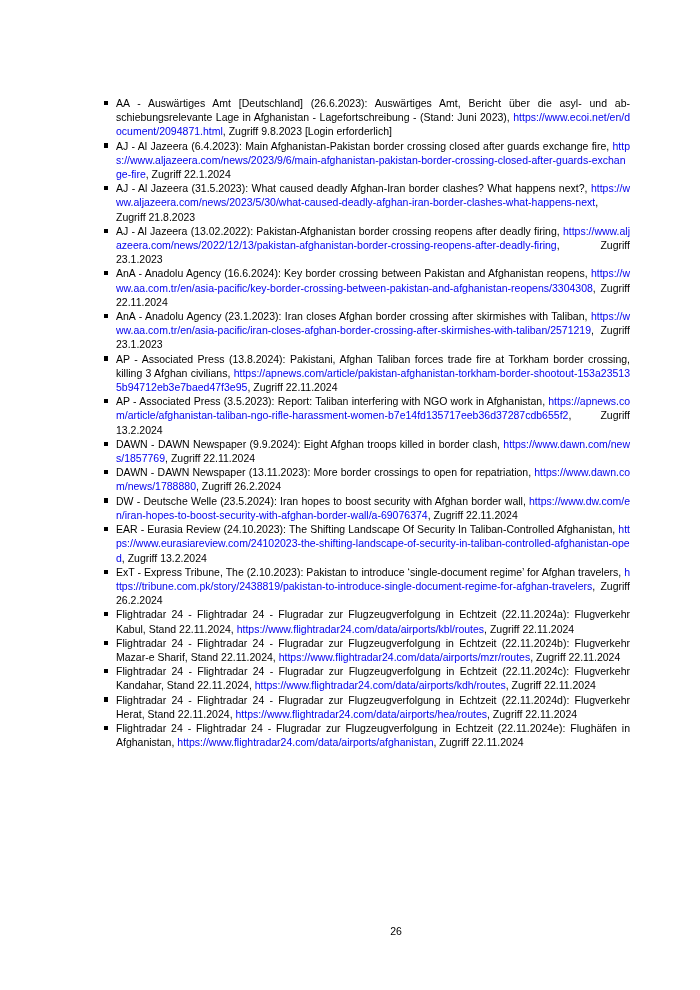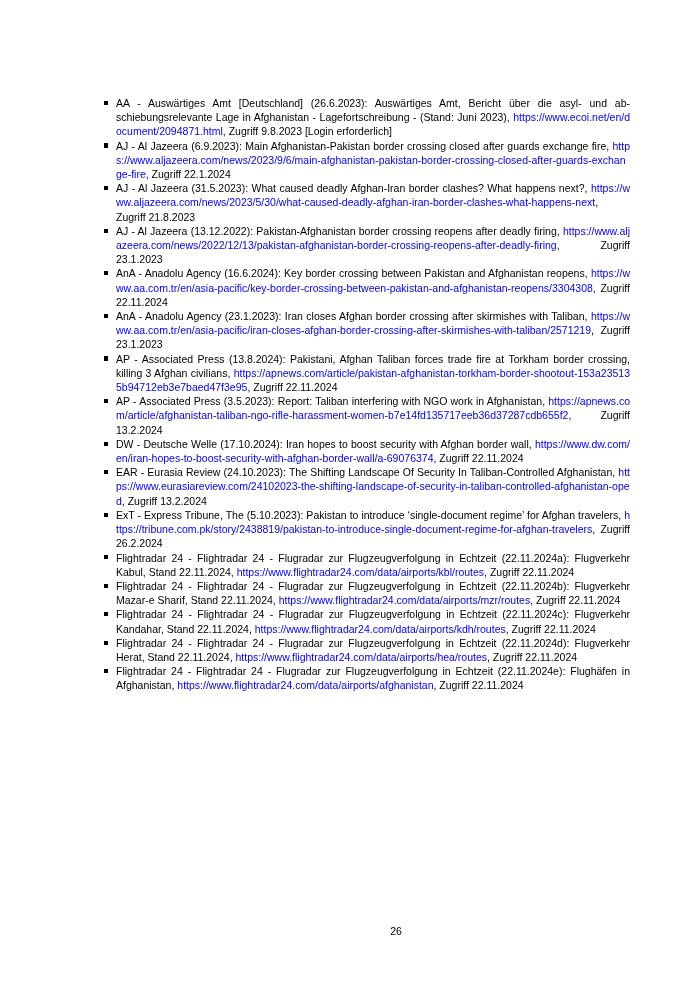--- a/index.html
+++ b/index.html
@@ -52,30 +52,32 @@
     color: var(--text, #000000);
     padding-left: 46px;
   }
 </style>
 </head>
 <body>
 
 <div class="page" style="--bg: #ffffff; --text: #000000; --link: #0000EE;">
   <ul class="bib-list" id="bib-list">
       <li><span class="bullet"></span><span class="txt">AA - Auswärtiges Amt [Deutschland] (26.6.2023): Auswärtiges Amt, Bericht über die asyl- und ab­schiebungsrelevante Lage in Afghanistan - Lagefortschreibung - (Stand: Juni 2023), </span><span class="link">https://www.ecoi.net/en/document/2094871.html</span><span class="txt">, Zugriff 9.8.2023 [Login erforderlich]</span></li>
-      <li><span class="bullet"></span><span class="txt">AJ - Al Jazeera (6.9.2023): Main Afghanistan-Pakistan border crossing closed after guards exchange fire, </span><span class="link">https://www.aljazeera.com/news/2023/9/6/main-afghanistan-pakistan-border-crossing-closed-after-guards-exchange-fire</span><span class="txt">, Zugriff 22.1.2024</span></li>
+      <li><span class="bullet"></span><span class="txt">AJ - Al Jazeera (6.4.2023): Main Afghanistan-Pakistan border crossing closed after guards exchange fire, </span><span class="link">https://www.aljazeera.com/news/2023/9/6/main-afghanistan-pakistan-border-crossing-closed-after-guards-exchange-fire</span><span class="txt">, Zugriff 22.1.2024</span></li>
       <li><span class="bullet"></span><span class="txt">AJ - Al Jazeera (31.5.2023): What caused deadly Afghan-Iran border clashes? What happens next?, </span><span class="link">https://www.aljazeera.com/news/2023/5/30/what-caused-deadly-afghan-iran-border-clashes-what-happens-next</span><span class="txt">, Zugriff 21.8.2023</span></li>
-      <li><span class="bullet"></span><span class="txt">AJ - Al Jazeera (13.12.2022): Pakistan-Afghanistan border crossing reopens after deadly firing, </span><span class="link">https://www.aljazeera.com/news/2022/12/13/pakistan-afghanistan-border-crossing-reopens-after-deadly-firing</span><span class="txt">, Zugriff 23.1.2023</span></li>
+      <li><span class="bullet"></span><span class="txt">AJ - Al Jazeera (13.02.2022): Pakistan-Afghanistan border crossing reopens after deadly firing, </span><span class="link">https://www.aljazeera.com/news/2022/12/13/pakistan-afghanistan-border-crossing-reopens-after-deadly-firing</span><span class="txt">, Zugriff 23.1.2023</span></li>
       <li><span class="bullet"></span><span class="txt">AnA - Anadolu Agency (16.6.2024): Key border crossing between Pakistan and Afghanistan reopens, </span><span class="link">https://www.aa.com.tr/en/asia-pacific/key-border-crossing-between-pakistan-and-afghanistan-reopens/3304308</span><span class="txt">, Zugriff 22.11.2024</span></li>
       <li><span class="bullet"></span><span class="txt">AnA - Anadolu Agency (23.1.2023): Iran closes Afghan border crossing after skirmishes with Taliban, </span><span class="link">https://www.aa.com.tr/en/asia-pacific/iran-closes-afghan-border-crossing-after-skirmishes-with-taliban/2571219</span><span class="txt">, Zugriff 23.1.2023</span></li>
       <li><span class="bullet"></span><span class="txt">AP - Associated Press (13.8.2024): Pakistani, Afghan Taliban forces trade fire at Torkham border crossing, killing 3 Afghan civilians, </span><span class="link">https://apnews.com/article/pakistan-afghanistan-torkham-border-shootout-153a235135b94712eb3e7baed47f3e95</span><span class="txt">, Zugriff 22.11.2024</span></li>
       <li><span class="bullet"></span><span class="txt">AP - Associated Press (3.5.2023): Report: Taliban interfering with NGO work in Afghanistan, </span><span class="link">https://apnews.com/article/afghanistan-taliban-ngo-rifle-harassment-women-b7e14fd135717eeb36d37287cdb655f2</span><span class="txt">, Zugriff 13.2.2024</span></li>
-      <li><span class="bullet"></span><span class="txt">DW - Deutsche Welle (17.10.2024): Iran hopes to boost security with Afghan border wall, </span><span class="link">https://www.dw.com/en/iran-hopes-to-boost-security-with-afghan-border-wall/a-69076374</span><span class="txt">, Zugriff 22.11.2024</span></li>
+      <li><span class="bullet"></span><span class="txt">DAWN - DAWN Newspaper (9.9.2024): Eight Afghan troops killed in border clash, </span><span class="link">https://www.dawn.com/news/1857769</span><span class="txt">, Zugriff 22.11.2024</span></li>
+      <li><span class="bullet"></span><span class="txt">DAWN - DAWN Newspaper (13.11.2023): More border crossings to open for repatriation, </span><span class="link">https://www.dawn.com/news/1788880</span><span class="txt">, Zugriff 26.2.2024</span></li>
+      <li><span class="bullet"></span><span class="txt">DW - Deutsche Welle (23.5.2024): Iran hopes to boost security with Afghan border wall, </span><span class="link">https://www.dw.com/en/iran-hopes-to-boost-security-with-afghan-border-wall/a-69076374</span><span class="txt">, Zugriff 22.11.2024</span></li>
       <li><span class="bullet"></span><span class="txt">EAR - Eurasia Review (24.10.2023): The Shifting Landscape Of Security In Taliban-Controlled Afghanistan, </span><span class="link">https://www.eurasiareview.com/24102023-the-shifting-landscape-of-security-in-taliban-controlled-afghanistan-oped</span><span class="txt">, Zugriff 13.2.2024</span></li>
-      <li><span class="bullet"></span><span class="txt">ExT - Express Tribune, The (5.10.2023): Pakistan to introduce ‘single-document regime’ for Afghan travelers, </span><span class="link">https://tribune.com.pk/story/2438819/pakistan-to-introduce-single-document-regime-for-afghan-travelers</span><span class="txt">, Zugriff 26.2.2024</span></li>
+      <li><span class="bullet"></span><span class="txt">ExT - Express Tribune, The (2.10.2023): Pakistan to introduce ‘single-document regime’ for Afghan travelers, </span><span class="link">https://tribune.com.pk/story/2438819/pakistan-to-introduce-single-document-regime-for-afghan-travelers</span><span class="txt">, Zugriff 26.2.2024</span></li>
       <li><span class="bullet"></span><span class="txt">Flightradar 24 - Flightradar 24 - Flugradar zur Flugzeugverfolgung in Echtzeit (22.11.2024a): Flugverkehr Kabul, Stand 22.11.2024, </span><span class="link">https://www.flightradar24.com/data/airports/kbl/routes</span><span class="txt">, Zugriff 22.11.2024</span></li>
       <li><span class="bullet"></span><span class="txt">Flightradar 24 - Flightradar 24 - Flugradar zur Flugzeugverfolgung in Echtzeit (22.11.2024b): Flugverkehr Mazar-e Sharif, Stand 22.11.2024, </span><span class="link">https://www.flightradar24.com/data/airports/mzr/routes</span><span class="txt">, Zugriff 22.11.2024</span></li>
       <li><span class="bullet"></span><span class="txt">Flightradar 24 - Flightradar 24 - Flugradar zur Flugzeugverfolgung in Echtzeit (22.11.2024c): Flugverkehr Kandahar, Stand 22.11.2024, </span><span class="link">https://www.flightradar24.com/data/airports/kdh/routes</span><span class="txt">, Zugriff 22.11.2024</span></li>
       <li><span class="bullet"></span><span class="txt">Flightradar 24 - Flightradar 24 - Flugradar zur Flugzeugverfolgung in Echtzeit (22.11.2024d): Flugverkehr Herat, Stand 22.11.2024, </span><span class="link">https://www.flightradar24.com/data/airports/hea/routes</span><span class="txt">, Zugriff 22.11.2024</span></li>
       <li><span class="bullet"></span><span class="txt">Flightradar 24 - Flightradar 24 - Flugradar zur Flugzeugverfolgung in Echtzeit (22.11.2024e): Flughäfen in Afghanistan, </span><span class="link">https://www.flightradar24.com/data/airports/afghanistan</span><span class="txt">, Zugriff 22.11.2024</span></li>
     </ul>
   <div class="page-number">26</div>
 </div>
 
 </body></html>

